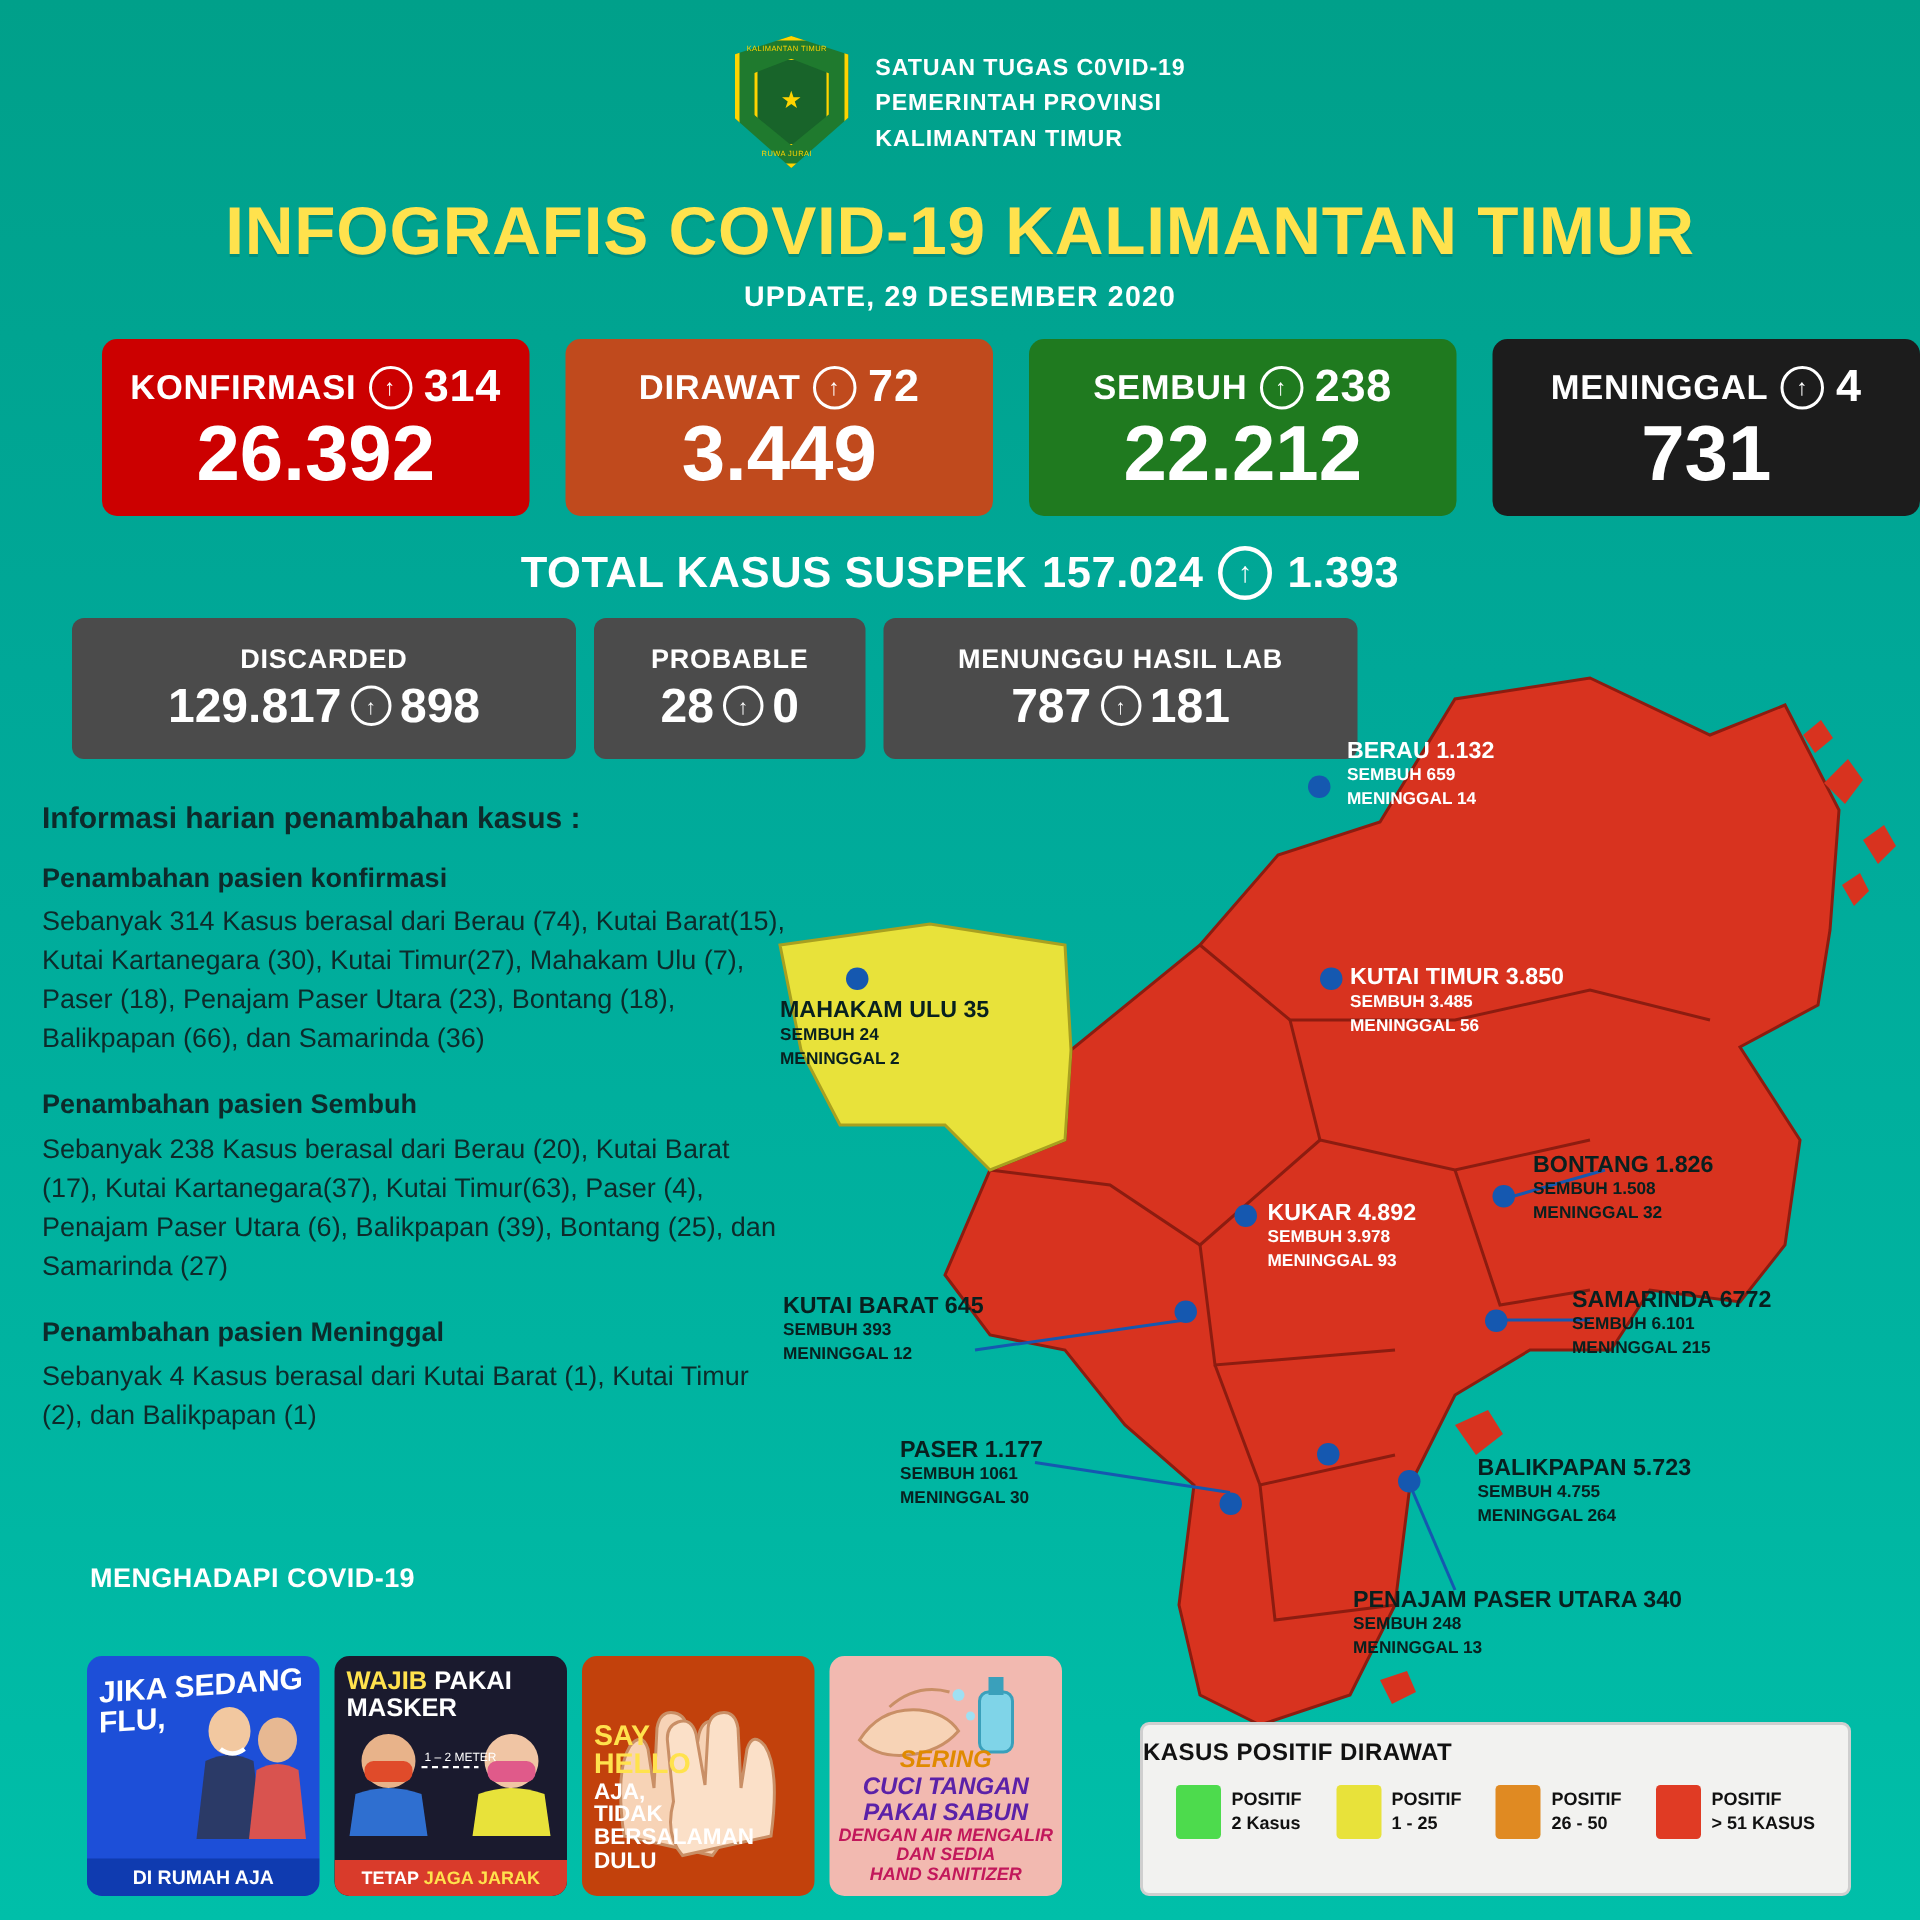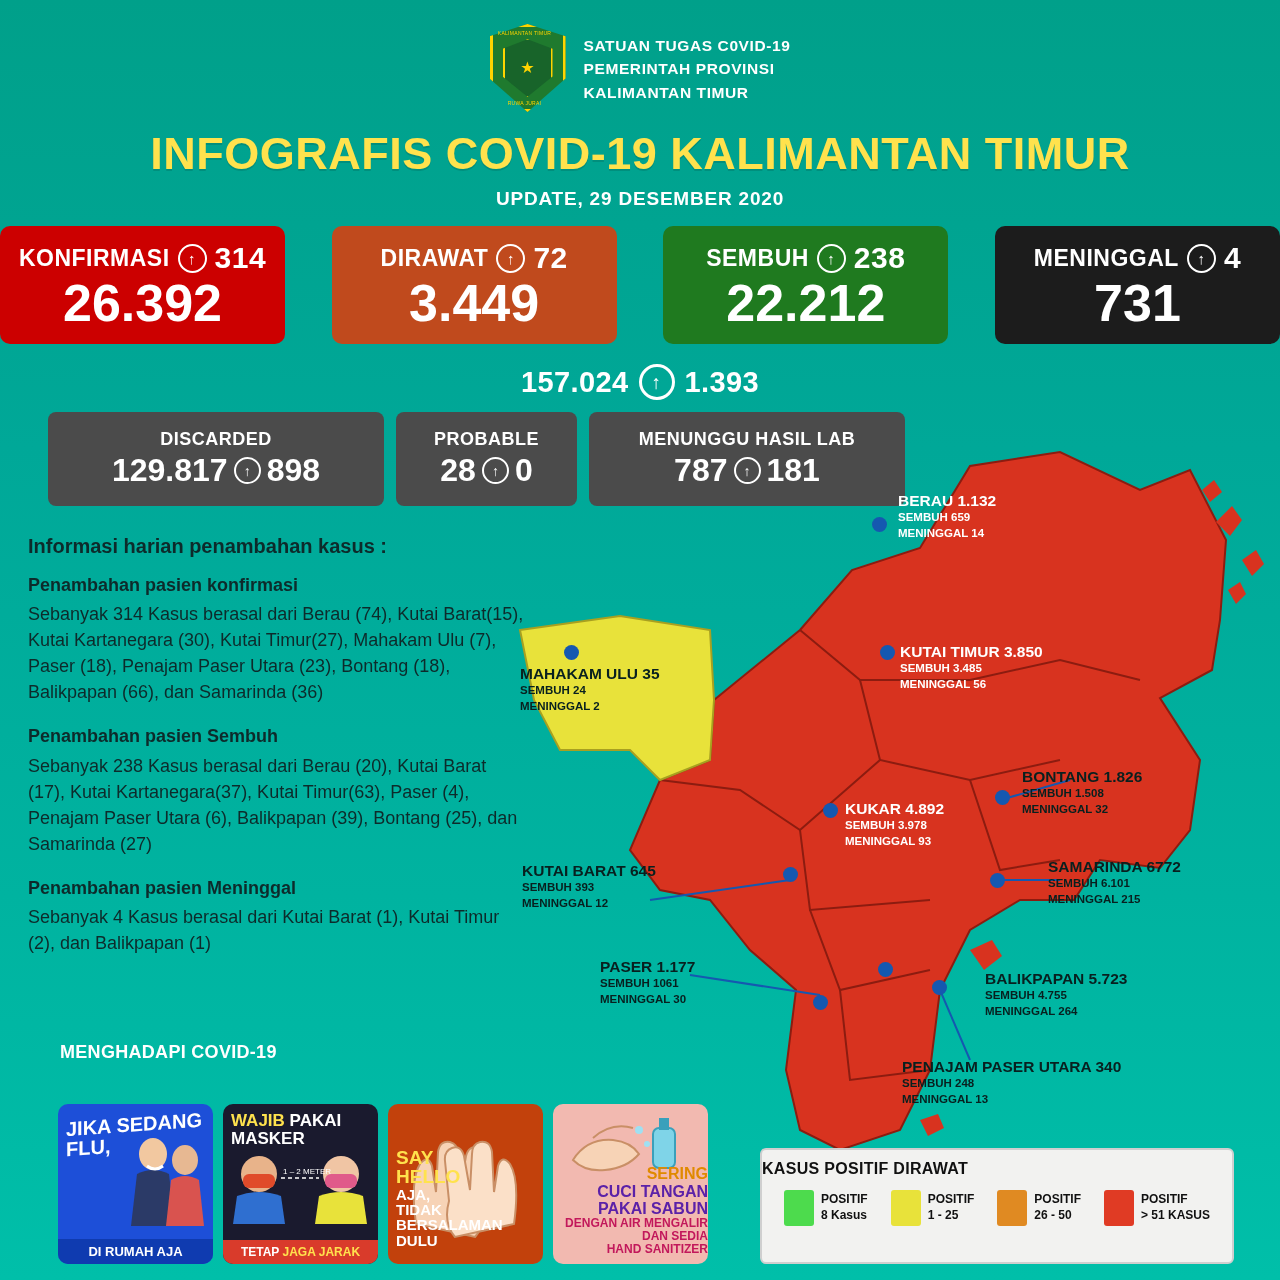--- a/index.html
+++ b/index.html
@@ -33,21 +33,21 @@
   .main-title{
     text-align:center;color:#ffe24d;font-size:45px;font-weight:bold;
     letter-spacing:.5px;margin-top:14px;text-shadow:0 2px 0 rgba(0,0,0,.12);
   }
   .update{
     text-align:center;color:#ffffff;font-size:19px;font-weight:bold;
     letter-spacing:.8px;margin-top:8px;
   }
 
   
-  .stats{display:flex;gap:12px;justify-content:space-between;margin-top:16px;}
+  .stats{display:flex;gap:24px;justify-content:flex-end;margin-top:16px;}
   .stat{border-radius:10px;width:285px;height:118px;display:flex;flex-direction:column;
         align-items:center;justify-content:center;color:#fff;}
   .stat .top{display:flex;align-items:center;gap:8px;font-size:23px;font-weight:bold;letter-spacing:.5px;}
   .stat .num{font-size:52px;font-weight:bold;line-height:1;margin-top:2px;}
   .arrowc{display:inline-flex;align-items:center;justify-content:center;
           width:25px;height:25px;border:2.5px solid #fff;border-radius:50%;font-size:15px;line-height:1;}
   .s-konf{background:#cc0000;}
   .s-dira{background:#c04a1d;}
   .s-semb{background:#1f7a1f;}
   .s-meni{background:#1c1c1c;}
@@ -86,21 +86,21 @@
   .p1 .t{position:absolute;left:8px;top:10px;color:#fff;font-size:20px;font-weight:bold;line-height:1.02;transform:skewY(-4deg);}
   .p1 .b{position:absolute;left:0;bottom:0;width:100%;background:#0f3bb0;color:#fff;font-size:13px;font-weight:bold;text-align:center;padding:5px 0;}
   .p1 .ppl{position:absolute;right:4px;top:22px;width:86px;height:100px;}
   .p2 .t{position:absolute;left:8px;top:8px;color:#ffe24d;font-size:17px;font-weight:bold;line-height:1.05;}
   .p2 .t span{color:#fff;}
   .p2 .b{position:absolute;left:0;bottom:0;width:100%;background:#d93b2b;color:#fff;font-size:12px;font-weight:bold;text-align:center;padding:5px 0;}
   .p2 .b i{color:#ffe24d;font-style:normal;}
   .p2 .mid{position:absolute;left:0;top:44px;width:100%;height:76px;}
   .p3 .t{position:absolute;left:8px;bottom:16px;color:#ffe24d;font-size:19px;font-weight:bold;line-height:1.02;}
   .p3 .t em{color:#fff;font-style:normal;font-size:15px;display:block;}
-  .p4 .t{position:absolute;left:0;bottom:8px;width:100%;text-align:right;color:#5b21a8;font-size:16px;font-weight:bold;line-height:1.08;}
+  .p4 .t{position:absolute;left:0;bottom:8px;width:100%;text-align:center;color:#5b21a8;font-size:16px;font-weight:bold;line-height:1.08;font-style:italic;}
   .p4 .t .s{color:#c2185b;font-size:12px;display:block;}
   .p4 .t .y{color:#e08a00;}
 
   
   .mapwrap{position:absolute;left:500px;top:430px;width:780px;height:760px;}
   .maplabel{position:absolute;color:#0a1a1a;}
   .maplabel .nm{font-size:15.5px;font-weight:bold;color:#08201f;white-space:nowrap;}
   .maplabel .sm{font-size:11.5px;font-weight:bold;color:#08201f;white-space:nowrap;line-height:1.35;}
   .maplabel.white .nm,.maplabel.white .sm{color:#ffffff;}
   .dot{position:absolute;width:15px;height:15px;border-radius:50%;background:#1558b0;}
@@ -168,20 +168,21 @@
       <div class="top">
         <span>MENINGGAL</span>
         <span class="arrowc">↑</span>
         <span class="delta">4</span>
       </div>
       <div class="num">731</div>
     </div>
   </div>
 
   <div class="suspek">
+    <span>TOTAL KASUS SUSPEK</span>
     <span>157.024</span>
     <span class="arrowc">↑</span>
     <span>1.393</span>
   </div>
 
   <div class="subcards">
     <div class="subcard sc1">
       <div class="lbl">DISCARDED</div>
       <div class="val">
         <span>129.817</span>
@@ -401,21 +402,21 @@
     </div>
   </div>
 
   <div class="legend">
     <div class="lt">KASUS POSITIF DIRAWAT</div>
     <div class="row">
       <div class="li">
         <div class="sw" style="background:#4ddb4d"></div>
         <div class="lx">
             <div>POSITIF</div>
-            <div>8 Kasus</div>
+            <div>2 Kasus</div>
           </div>
       </div>
       <div class="li">
         <div class="sw" style="background:#e8e23a"></div>
         <div class="lx">
             <div>POSITIF</div>
             <div>1 - 25</div>
           </div>
       </div>
       <div class="li">

